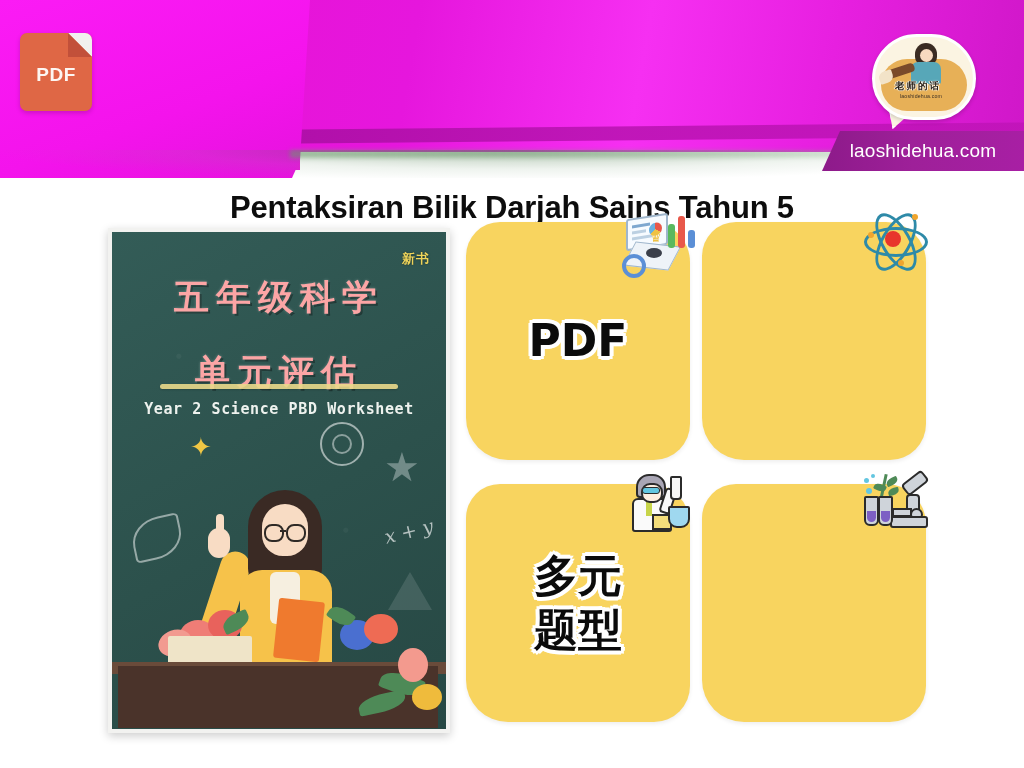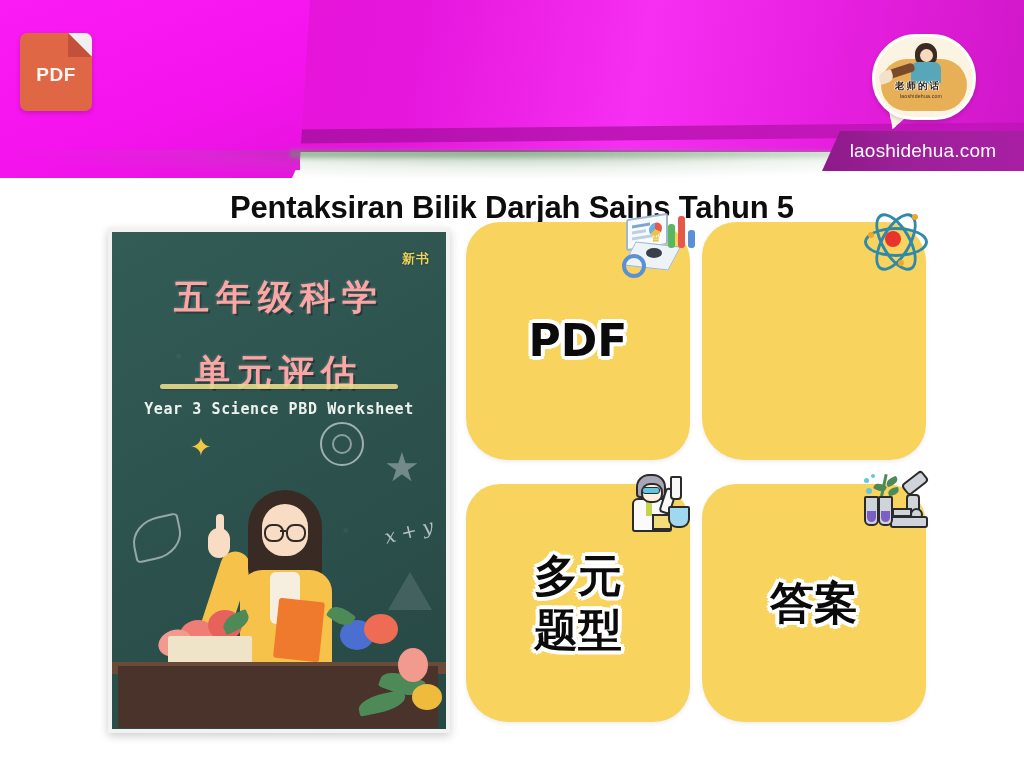--- a/index.html
+++ b/index.html
@@ -415,21 +415,21 @@
   </div>
 
   <div class="subtitle">Pentaksiran Bilik Darjah Sains Tahun 5</div>
 
   <div class="cover">
     <div class="cover-noise"></div>
     <div class="cover-badge">新书</div>
     <div class="cover-cn1">五年级科学</div>
     <div class="cover-cn2">单元评估</div>
     <div class="cover-rule"></div>
-    <div class="cover-en">Year 3 Science PBD Worksheet</div>
+    <div class="cover-en">Year 2 Science PBD Worksheet</div>
 
     <div class="cover-sparkle">✦</div>
     <div class="cover-sun"></div>
     <div class="cover-star">★</div>
     <div class="cover-wing"></div>
     <div class="cover-xy">x + y</div>
     <div class="cover-tri"></div>
 
     <div class="t-arm"></div>
     <div class="t-hand"></div>
@@ -535,18 +535,17 @@
             <div class="base"></div>
           <div class="tube1">
               <div class="liq1"></div>
             </div>
           <div class="tube2">
               <div class="liq2"></div>
             </div>
         </div>
       </div>
       <div class="card-text">
-        <span class="l2l">答案</span>
       </div>
     </div>
 
   </div>
 </div>
 
 </body></html>

